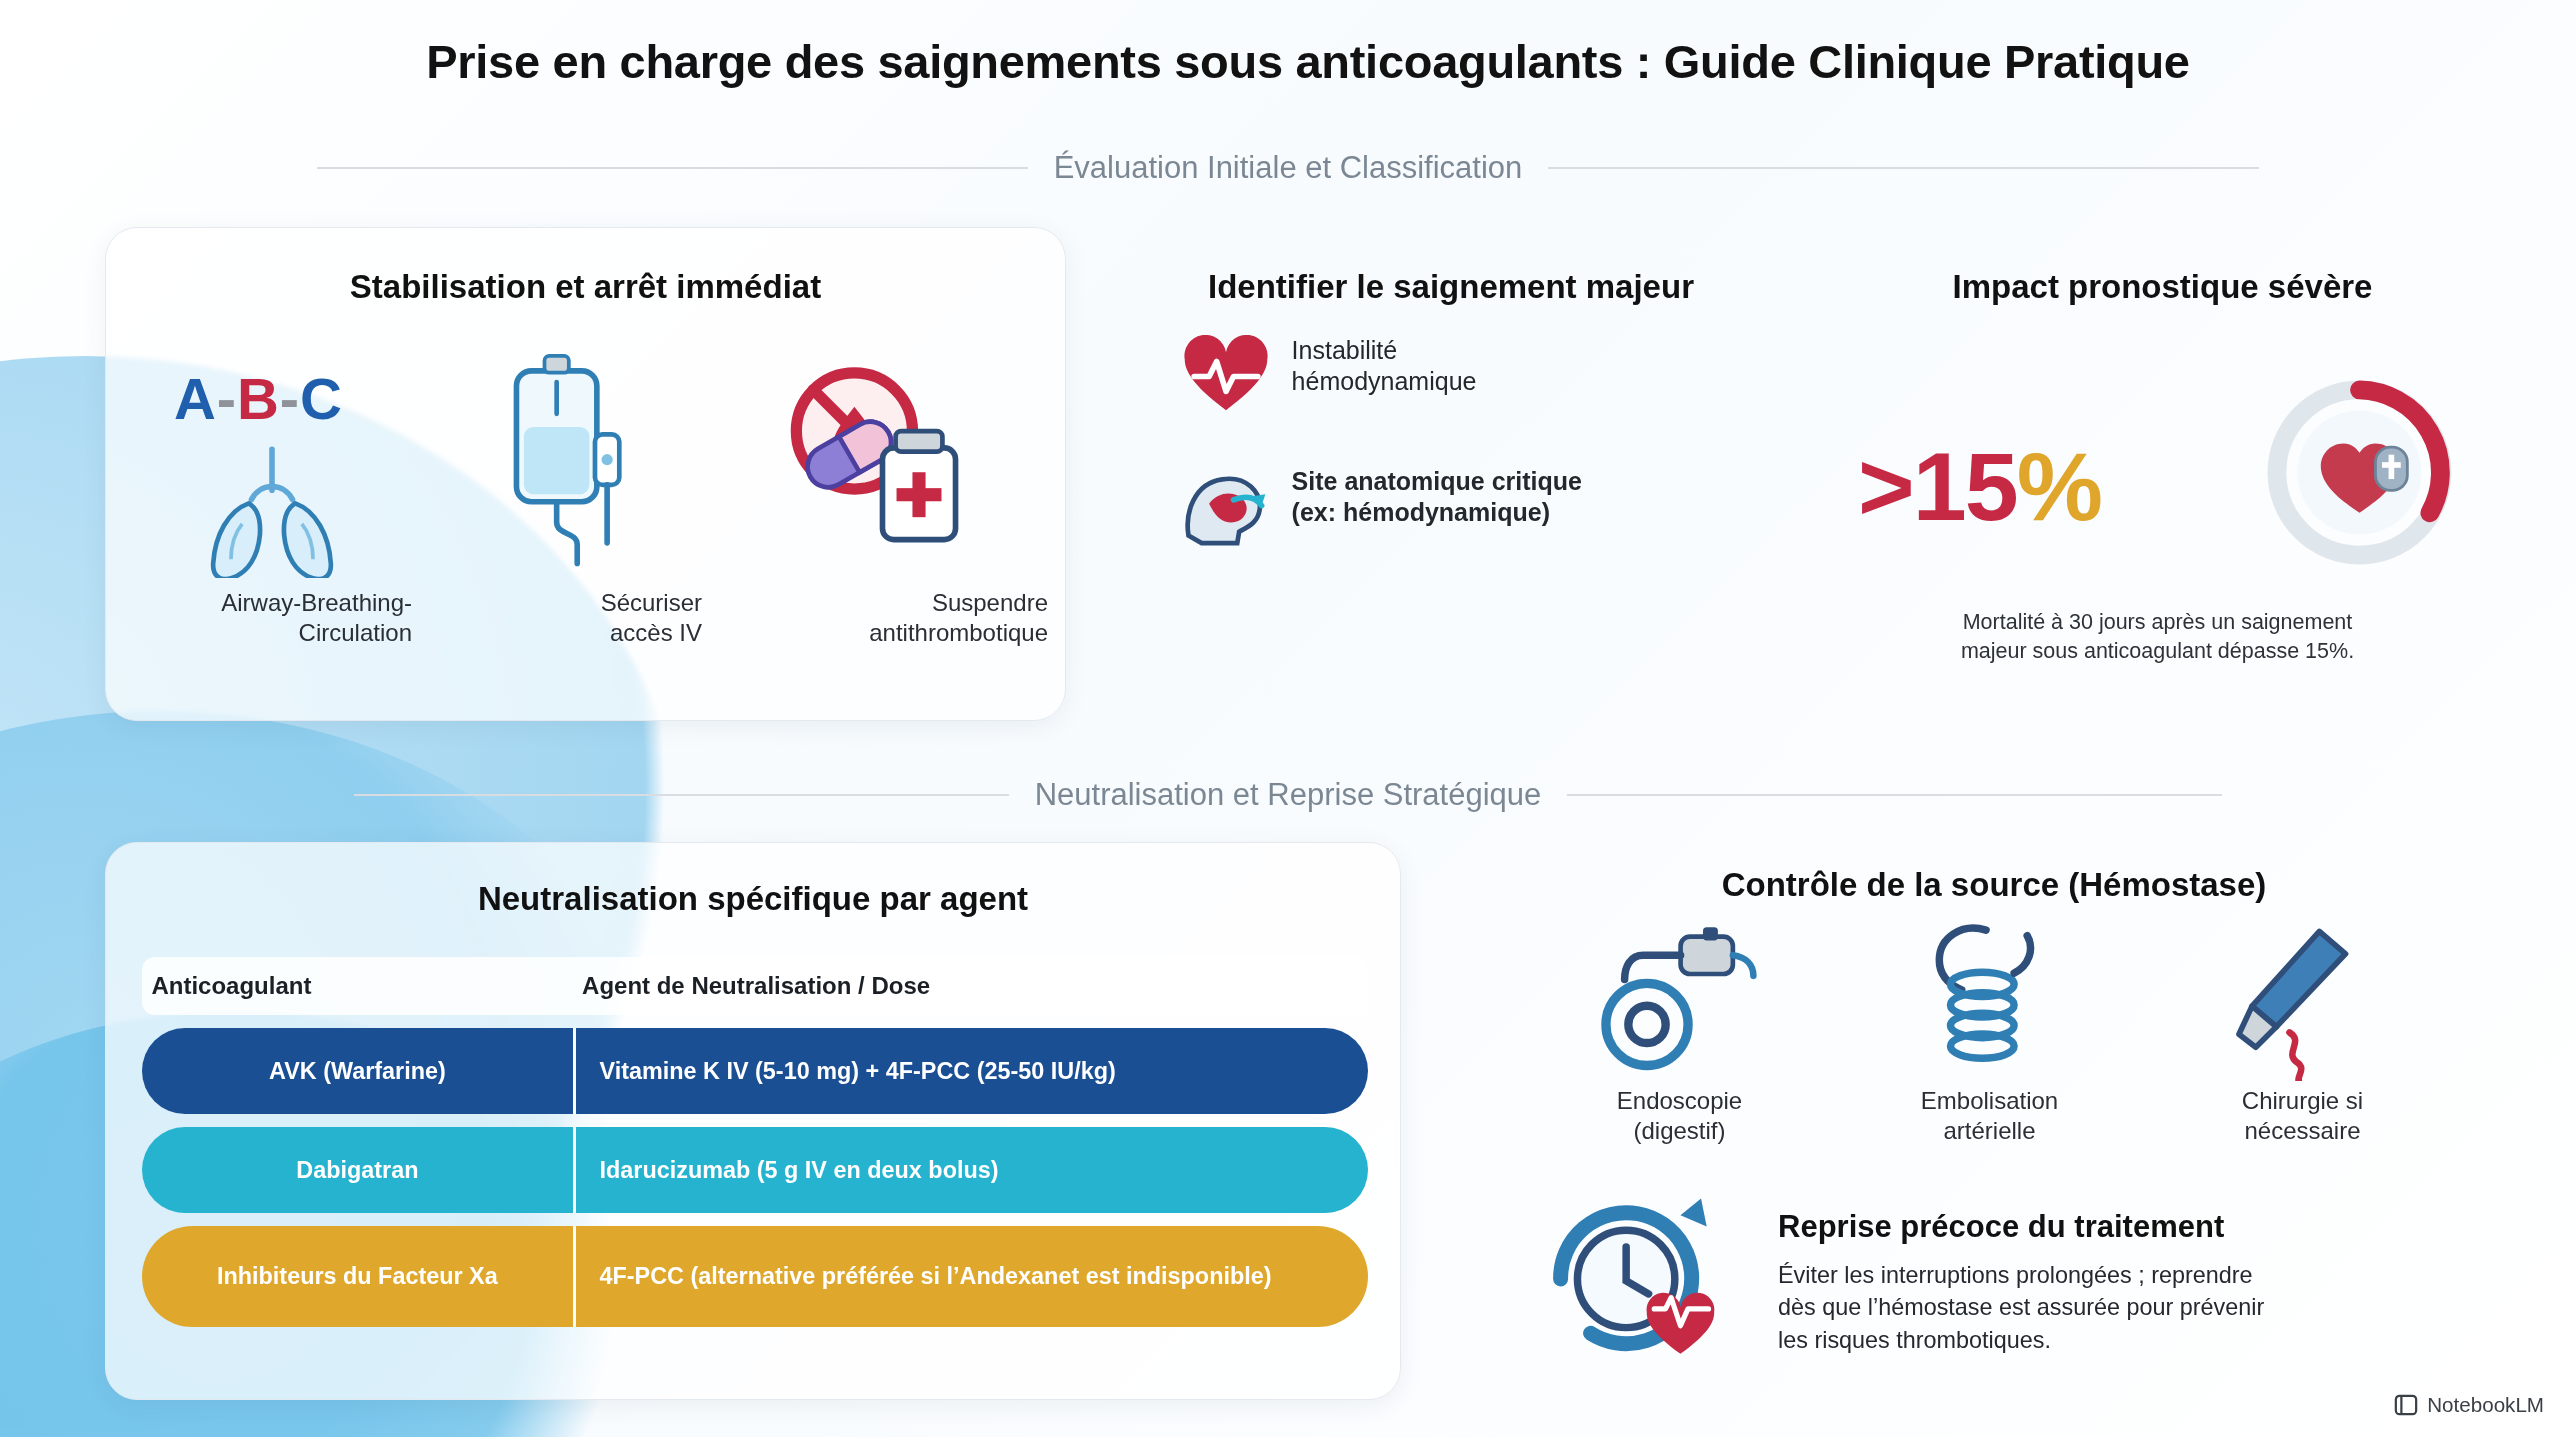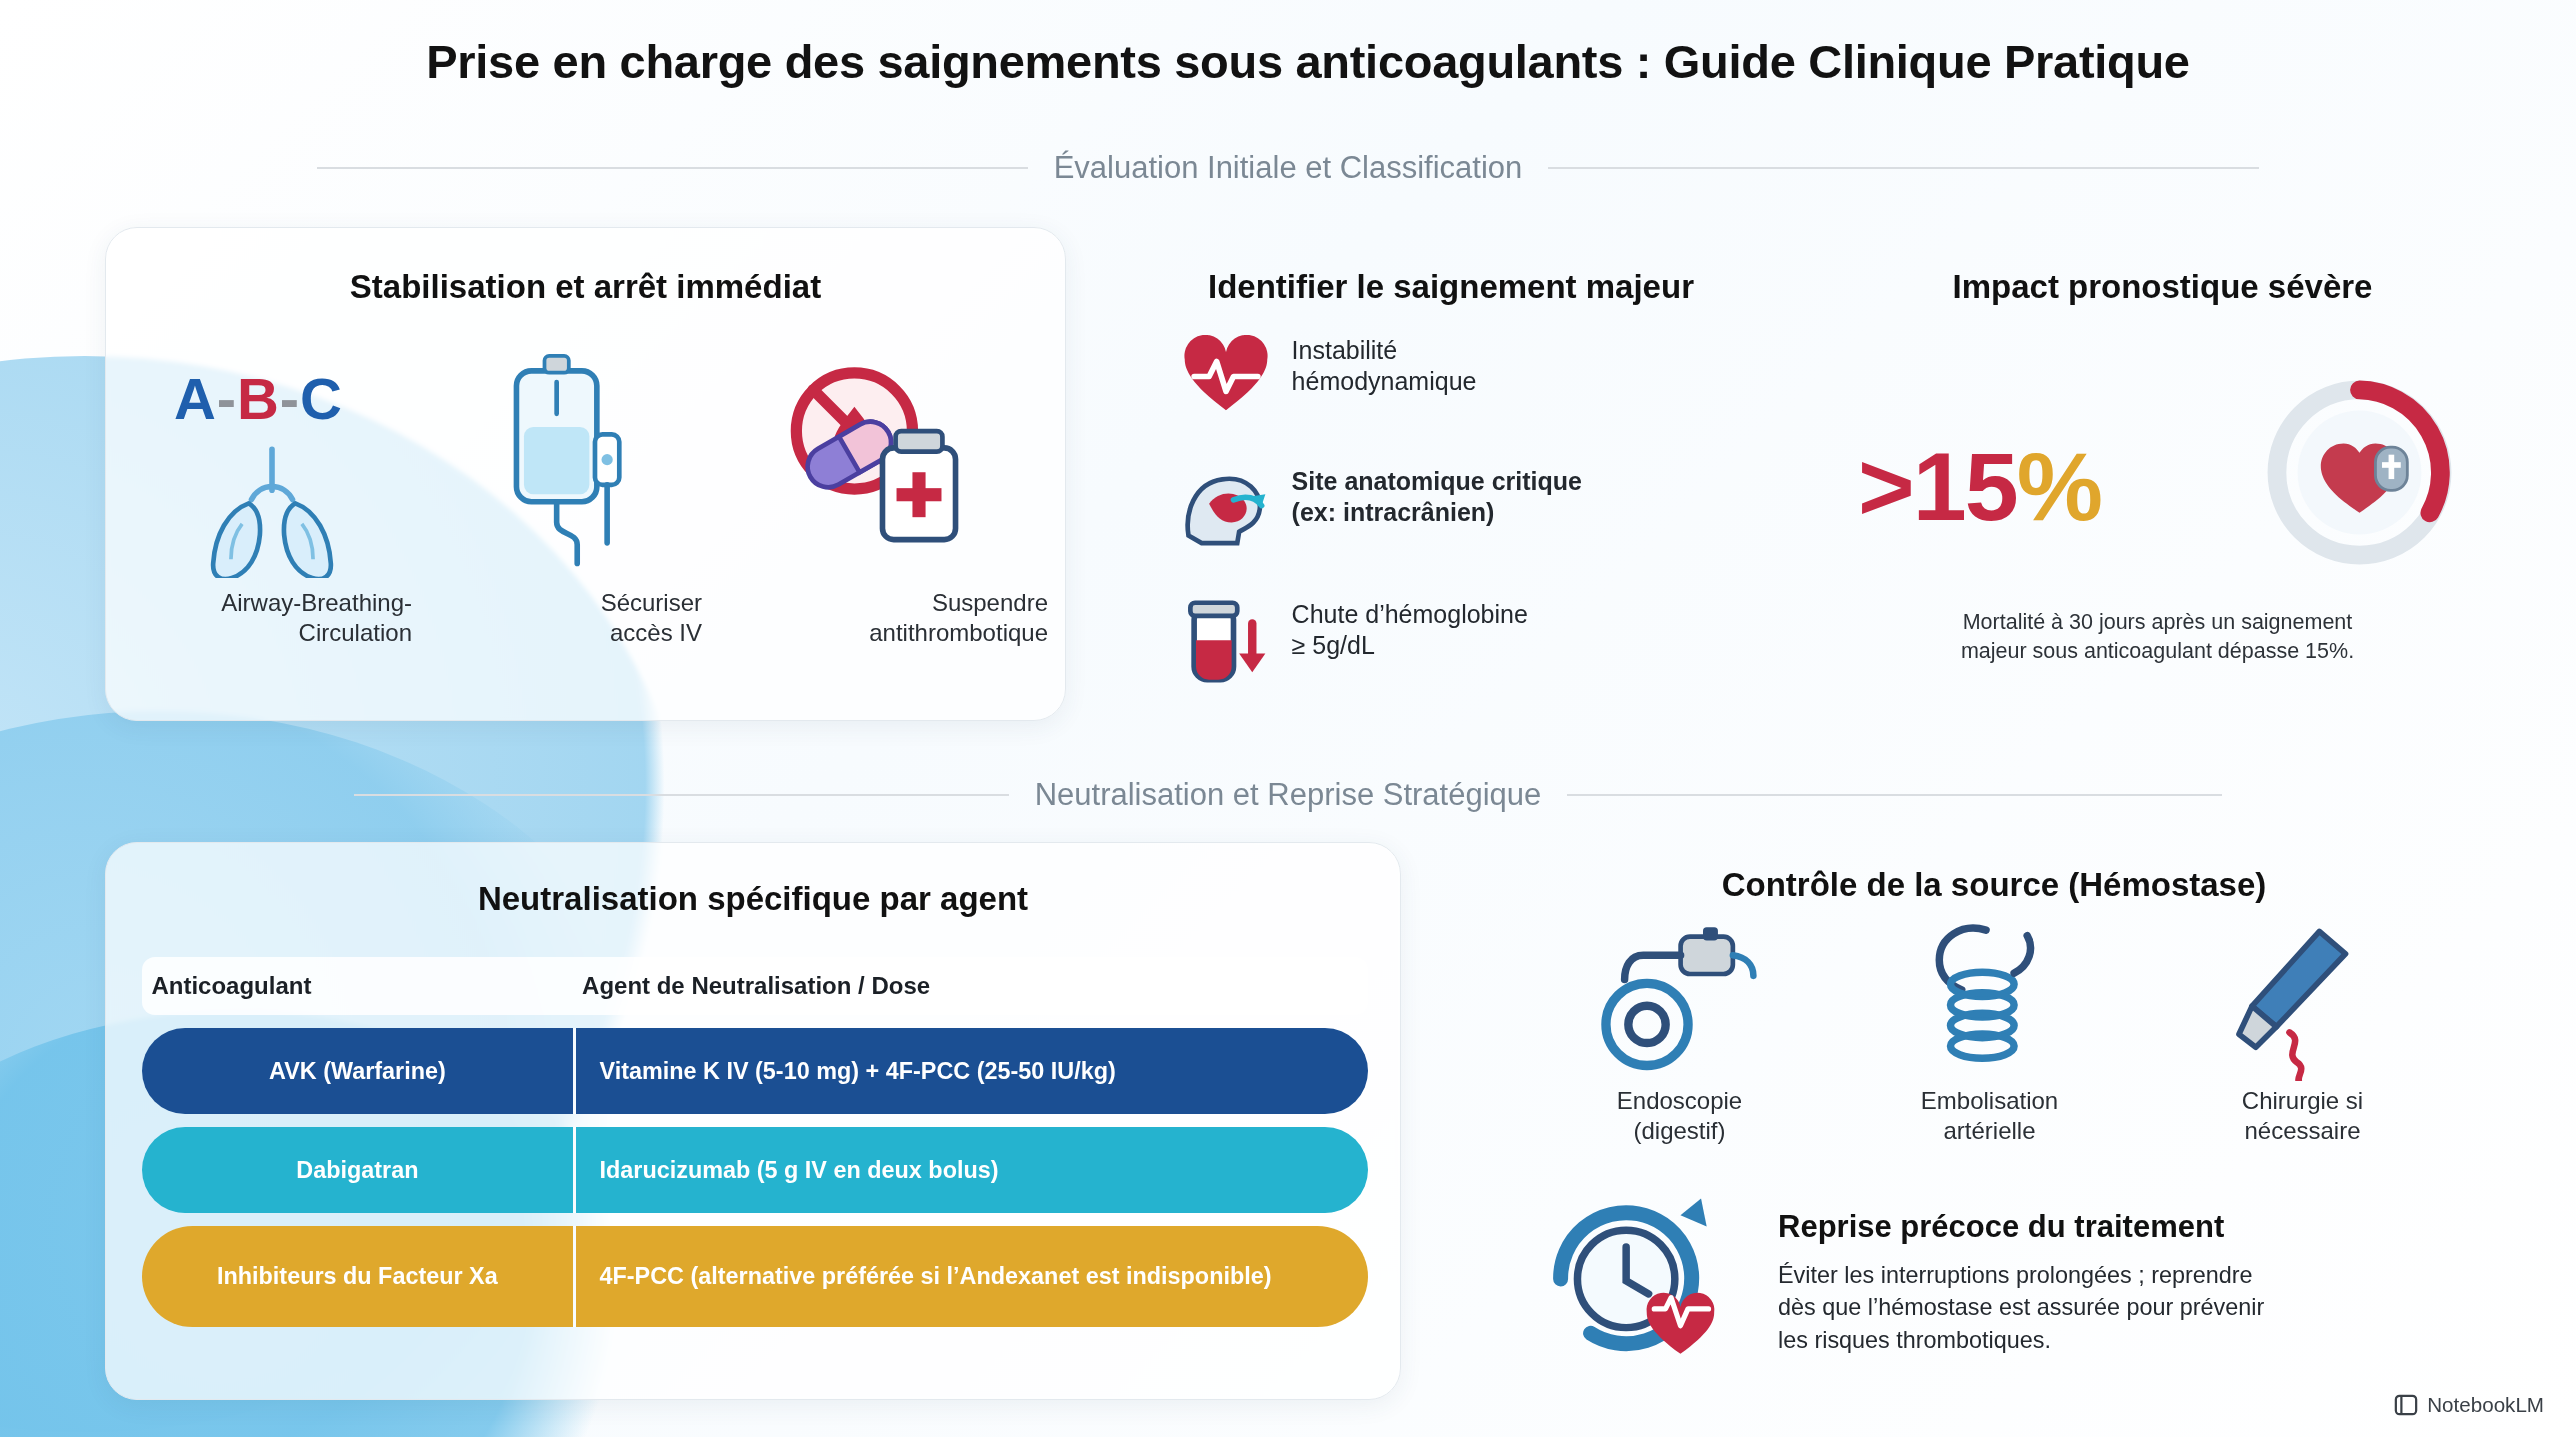--- a/index.html
+++ b/index.html
@@ -231,39 +231,24 @@
     <span>
       <svg width="90" height="81" viewBox="0 0 96 86">
         <path d="M8 74 C4 50 14 18 44 14 C70 10 86 28 84 46 C82 62 68 66 62 70 L60 82 L22 82 Z" fill="#dfe9f2" stroke="#2f4f7a" stroke-width="5"></path>
         <path d="M30 40 c10 -14 30 -14 38 -2 c6 10 -2 22 -14 22 c-12 0 -18 -8 -24 -20 z" fill="#c62944"></path>
         <path d="M56 36 c14 -6 24 -2 30 6" stroke="#25b3cf" stroke-width="6" fill="none" stroke-linecap="round"></path>
         <path d="M86 42 l4 -12 l-14 2 z" fill="#25b3cf"></path>
       </svg>
     </span>
     <span class="txt">
       <span>Site anatomique critique</span><br>
-      <span>(ex: intracrânien)</span>
-    </span>
-  </div>
-
-  <div class="bullet" style="left:1181px; top:599px; width:711px;">
-    <span>
-      <svg width="90" height="90" viewBox="0 0 96 96">
-        <rect x="14" y="8" width="42" height="78" rx="14" fill="#ffffff" stroke="#2f4f7a" stroke-width="6"></rect>
-        <path d="M16 44 h38 v28 a14 14 0 0 1 -14 14 h-10 a14 14 0 0 1 -14 -14 z" fill="#c62944"></path>
-        <rect x="10" y="4" width="50" height="14" rx="5" fill="#cfd6db" stroke="#2f4f7a" stroke-width="5"></rect>
-        <path d="M76 26 v40" stroke="#c62944" stroke-width="9" stroke-linecap="round"></path>
-        <path d="M62 58 l14 20 l14 -20 z" fill="#c62944"></path>
-      </svg>
-    </span>
-    <span class="txt">
-      <span>Chute d’hémoglobine</span><br>
-      <span>≥ 5g/dL</span>
-    </span>
-  </div>
+      <span>(ex: hémodynamique)</span>
+    </span>
+  </div>
+
 
   <div class="col-title" style="left:1835px; top:268px; width:655px;">Impact pronostique sévère</div>
 
   <div class="bigpct" style="left:1858px; top:431px;">
     <span class="gt">&gt;</span><span class="n">15</span><span class="pc">%</span>
   </div>
 
   <div style="position:absolute; left:2261px; top:374px;">
     <svg width="197" height="197" viewBox="0 0 210 210">
       <circle cx="105" cy="105" r="88" fill="none" stroke="#dfe6ec" stroke-width="20"></circle>

